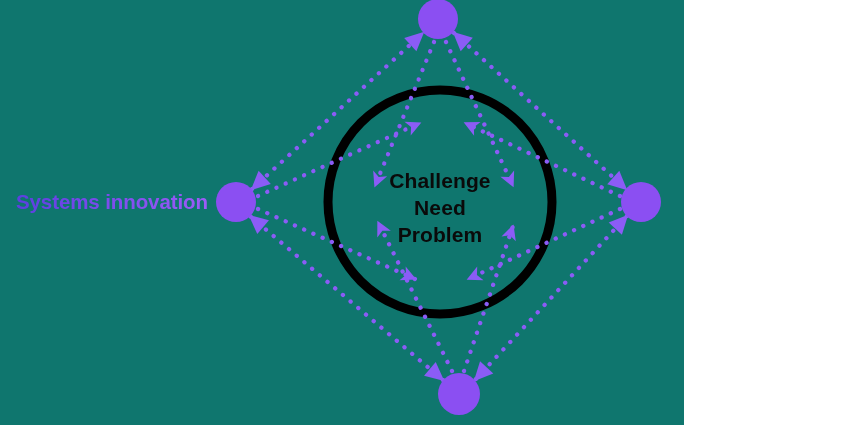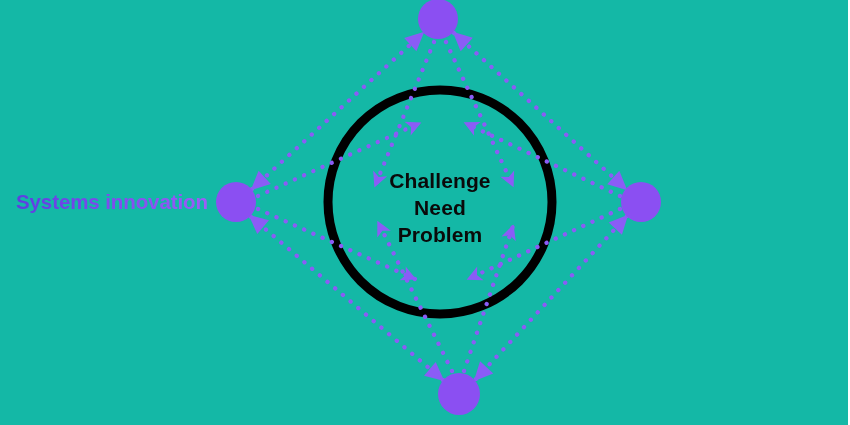--- a/index.html
+++ b/index.html
@@ -9,23 +9,23 @@
     background: #ffffff;
   }
   body {
     width: 850px;
     height: 425px;
     overflow: hidden;
     font-family: "Liberation Sans", "DejaVu Sans", sans-serif;
   }
   #stage {
     position: relative;
-    width: 848px;
+    width: 684px;
     height: 425px;
-    background: #14b8a6;
+    background: #0f766e;
   }
   #diagram-svg {
     position: absolute;
     left: 0;
     top: 0;
     width: 850px;
     height: 425px;
     display: block;
   }
   .center-label {

